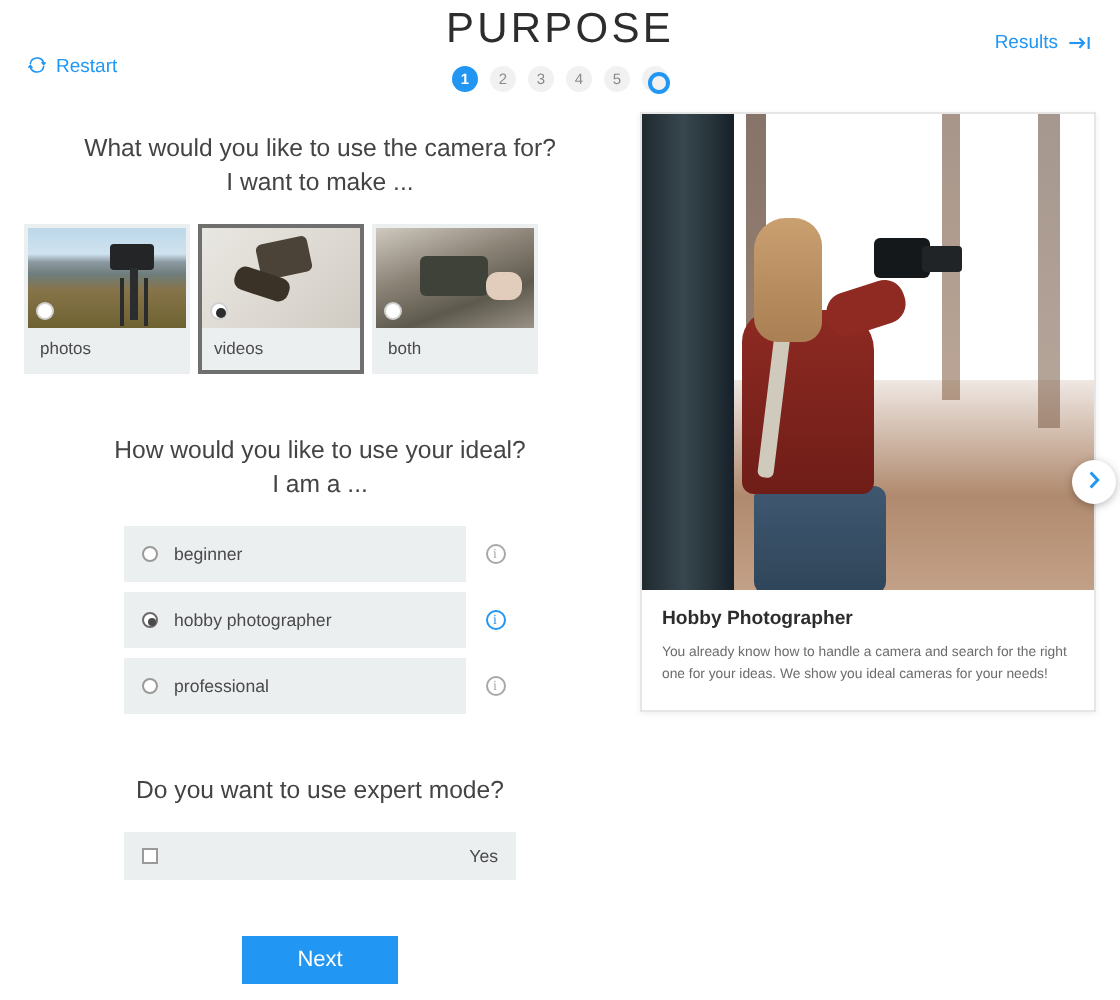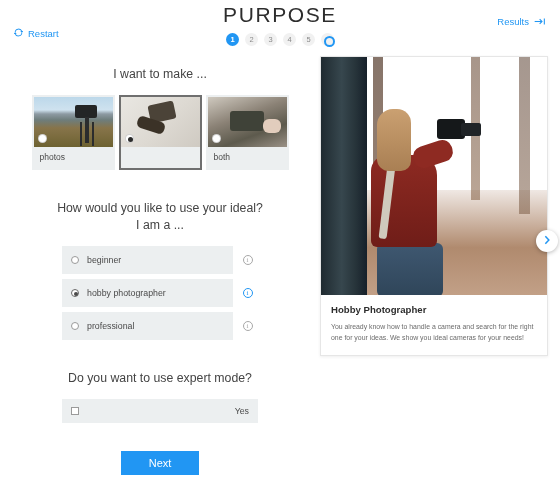--- a/index.html
+++ b/index.html
@@ -51,21 +51,21 @@
   .left-col { width: 320px; padding: 10px 12px 0 12px; }
   .right-col { width: 240px; padding: 8px 10px 0 0; position: relative; }
 
   .question {
     text-align: center; font-size: 12.3px; color: #444;
     line-height: 17px; margin: 8px 0 12px 0; font-weight: 400;
   }
   .question .sub { display: block; }
 
   
-  .choice-row { display: flex; gap: 4px; justify-content: center; }
+  .choice-row { display: flex; gap: 4px; justify-content: flex-start; }
   .choice {
     width: 83px; background: #eceff0; cursor: pointer;
     border: 2px solid transparent; position: relative;
   }
   .choice.selected { border-color: #6f6f6f; }
   .choice-img { height: 50px; position: relative; overflow: hidden; }
   .choice-radio {
     position: absolute; left: 4px; bottom: 4px;
     width: 9px; height: 9px; border-radius: 50%;
     background: #fff; border: 1px solid rgba(0,0,0,.18);
@@ -291,37 +291,39 @@
       <div class="step">5</div>
       <div class="step icon-step"></div>
     </div>
   </div>
 
   <div class="body">
 
     <div class="left-col">
 
       <div class="question">
+        <span>What would you like to use the camera for?</span>
         <span class="sub">I want to make ...</span>
       </div>
 
       <div class="choice-row">
         <div class="choice">
           <div class="choice-img">
             <div class="thumb-photos"></div>
             <div class="choice-radio"></div>
           </div>
           <div class="choice-label">photos</div>
         </div>
 
         <div class="choice selected">
           <div class="choice-img">
             <div class="thumb-videos"></div>
             <div class="choice-radio"></div>
           </div>
+          <div class="choice-label">videos</div>
         </div>
 
         <div class="choice">
           <div class="choice-img">
             <div class="thumb-both"></div>
             <div class="choice-radio"></div>
           </div>
           <div class="choice-label">both</div>
         </div>
       </div>

